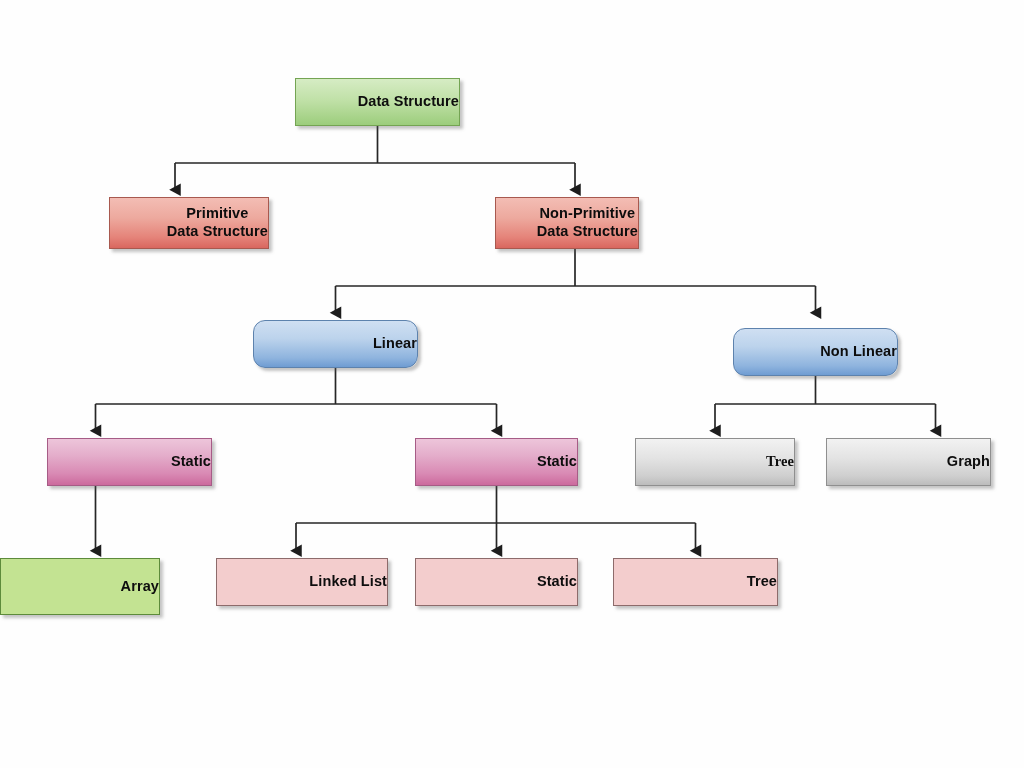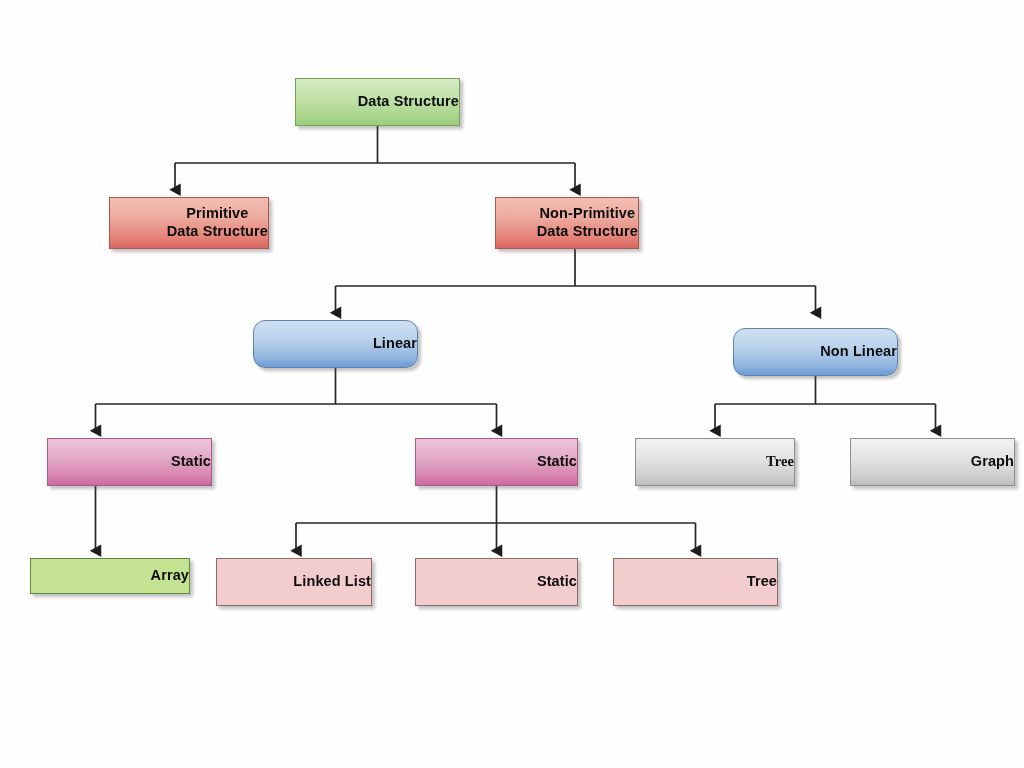--- a/index.html
+++ b/index.html
@@ -129,27 +129,27 @@
       </div>
       <div class="node fill-magenta" style="left: 13px; top: 438px; width: 165px; height: 48px; margin-left: 34px;">
         <span class="node-label">Static</span>
       </div>
       <div class="node fill-magenta" style="left: 415px; top: 438px; width: 163px; height: 48px;">
         <span class="node-label">Static</span>
       </div>
       <div class="node fill-gray" style="left: 635px; top: 438px; width: 160px; height: 48px; font-family: Liberation Serif, serif;">
         <span class="node-label">Tree</span>
       </div>
-      <div class="node fill-gray" style="left: 826px; top: 438px; width: 165px; height: 48px; margin-left: 24px;">
+      <div class="node fill-gray" style="left: 826px; top: 438px; width: 165px; height: 48px;">
         <span class="node-label">Graph</span>
       </div>
-      <div class="node fill-lime" style="left: 30px; top: 558px; width: 160px; height: 36px;">
+      <div class="node fill-lime" style="left: 0; top: 558px; width: 160px; height: 57px;">
         <span class="node-label">Array</span>
       </div>
-      <div class="node fill-pink" style="left: 216px; top: 558px; width: 156px; height: 48px;">
+      <div class="node fill-pink" style="left: 216px; top: 558px; width: 172px; height: 48px;">
         <span class="node-label">Linked List</span>
       </div>
       <div class="node fill-pink" style="left: 415px; top: 558px; width: 163px; height: 48px;">
         <span class="node-label">Static</span>
       </div>
       <div class="node fill-pink" style="left: 613px; top: 558px; width: 165px; height: 48px;">
         <span class="node-label">Tree</span>
       </div>
     </div>
 </div>

